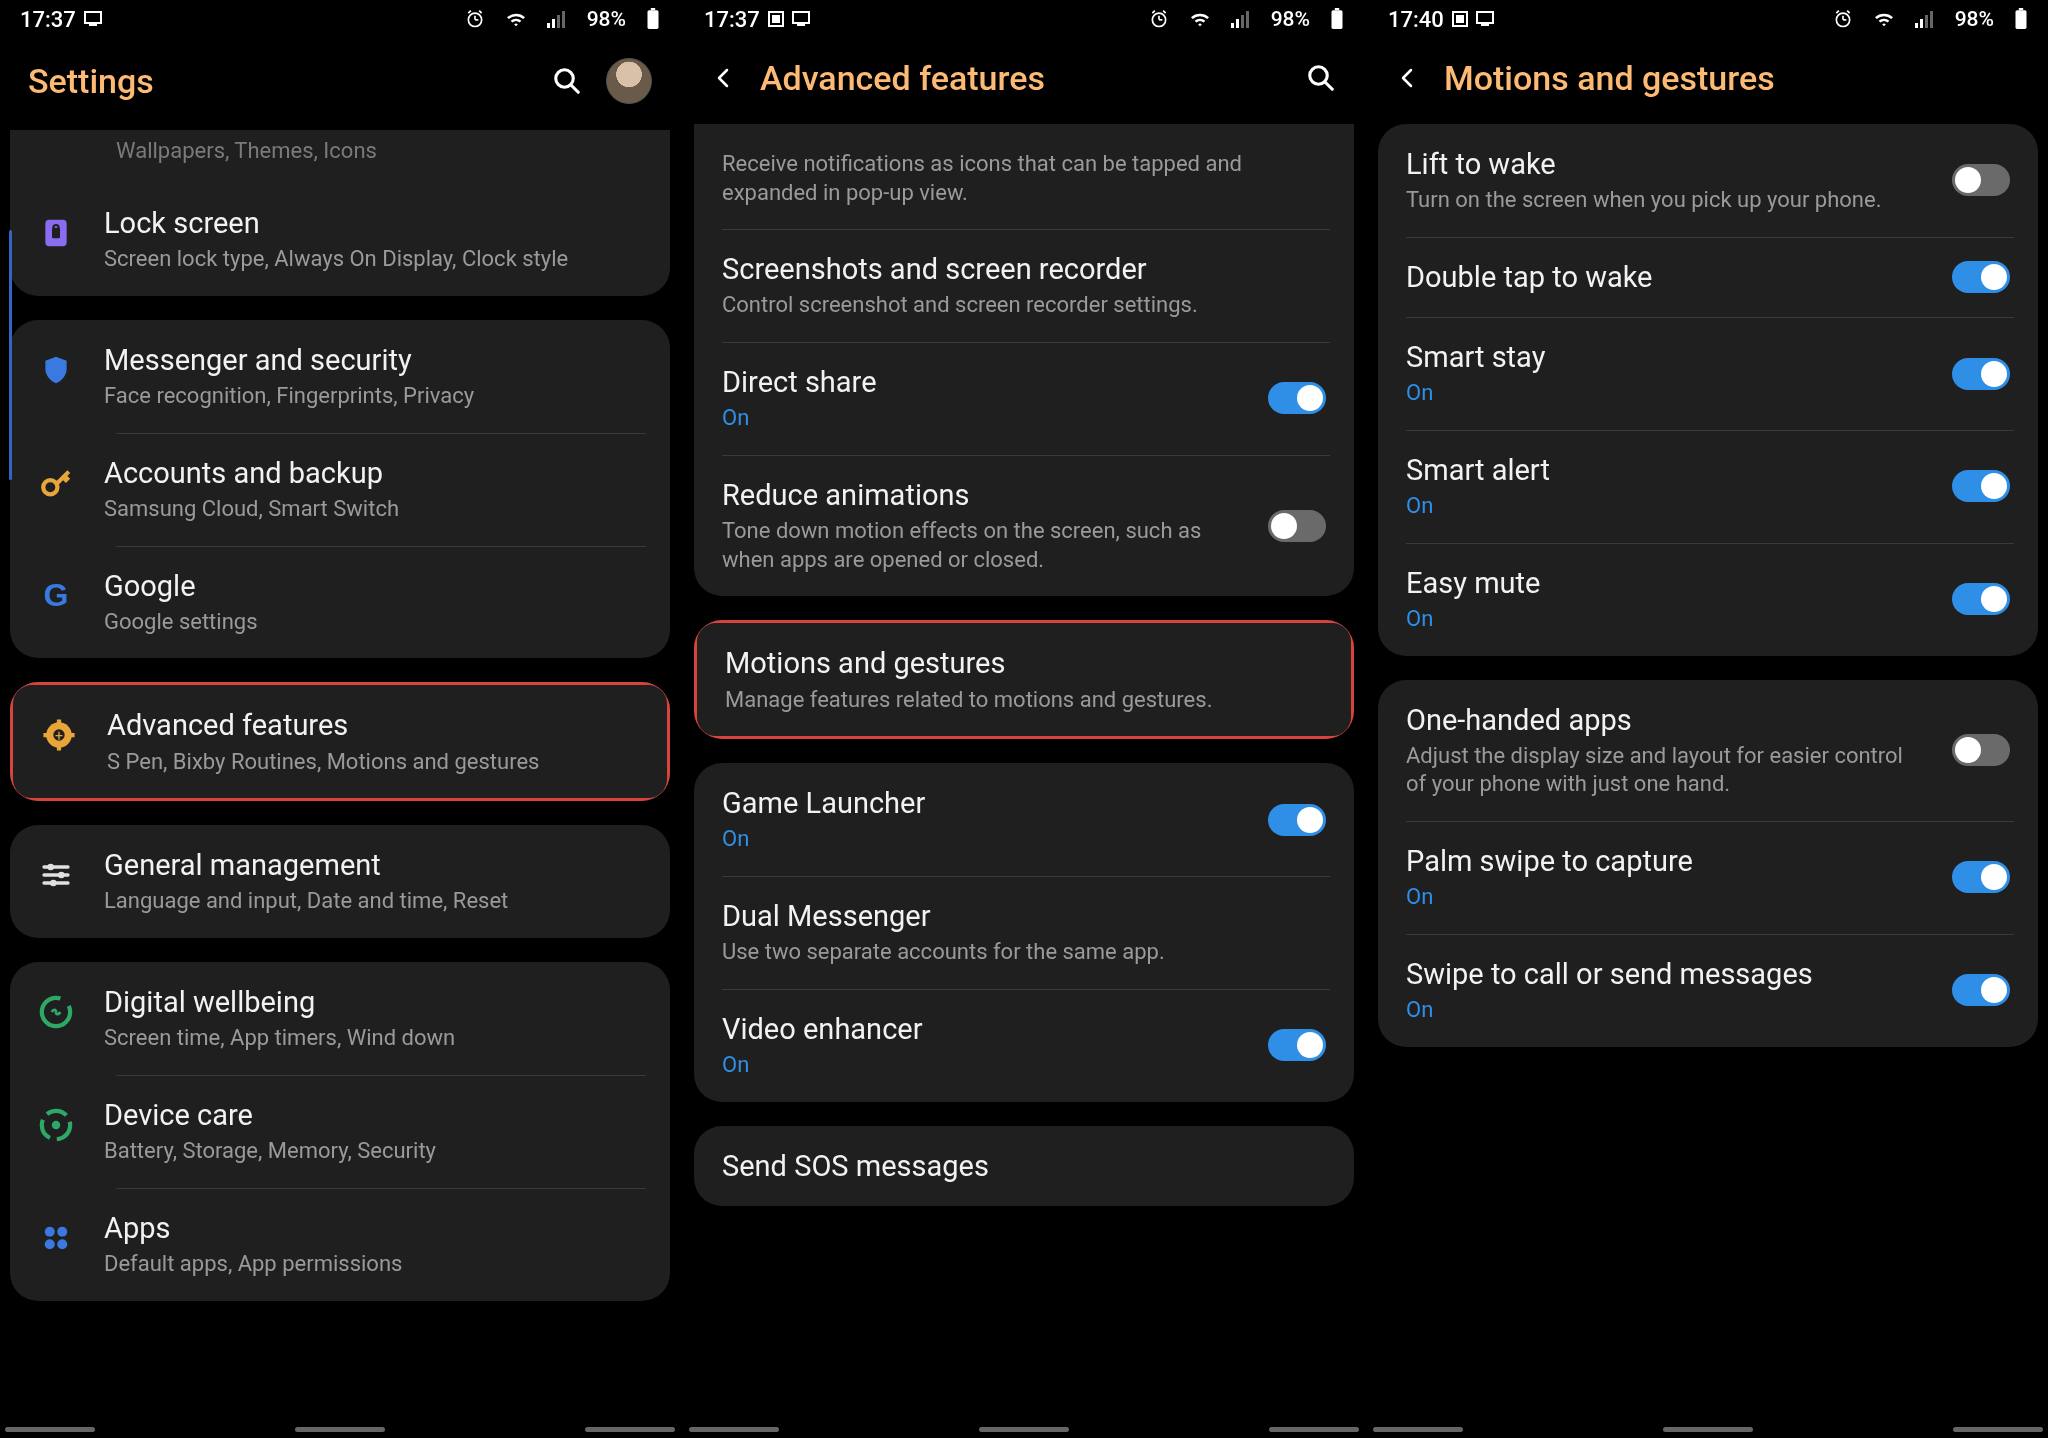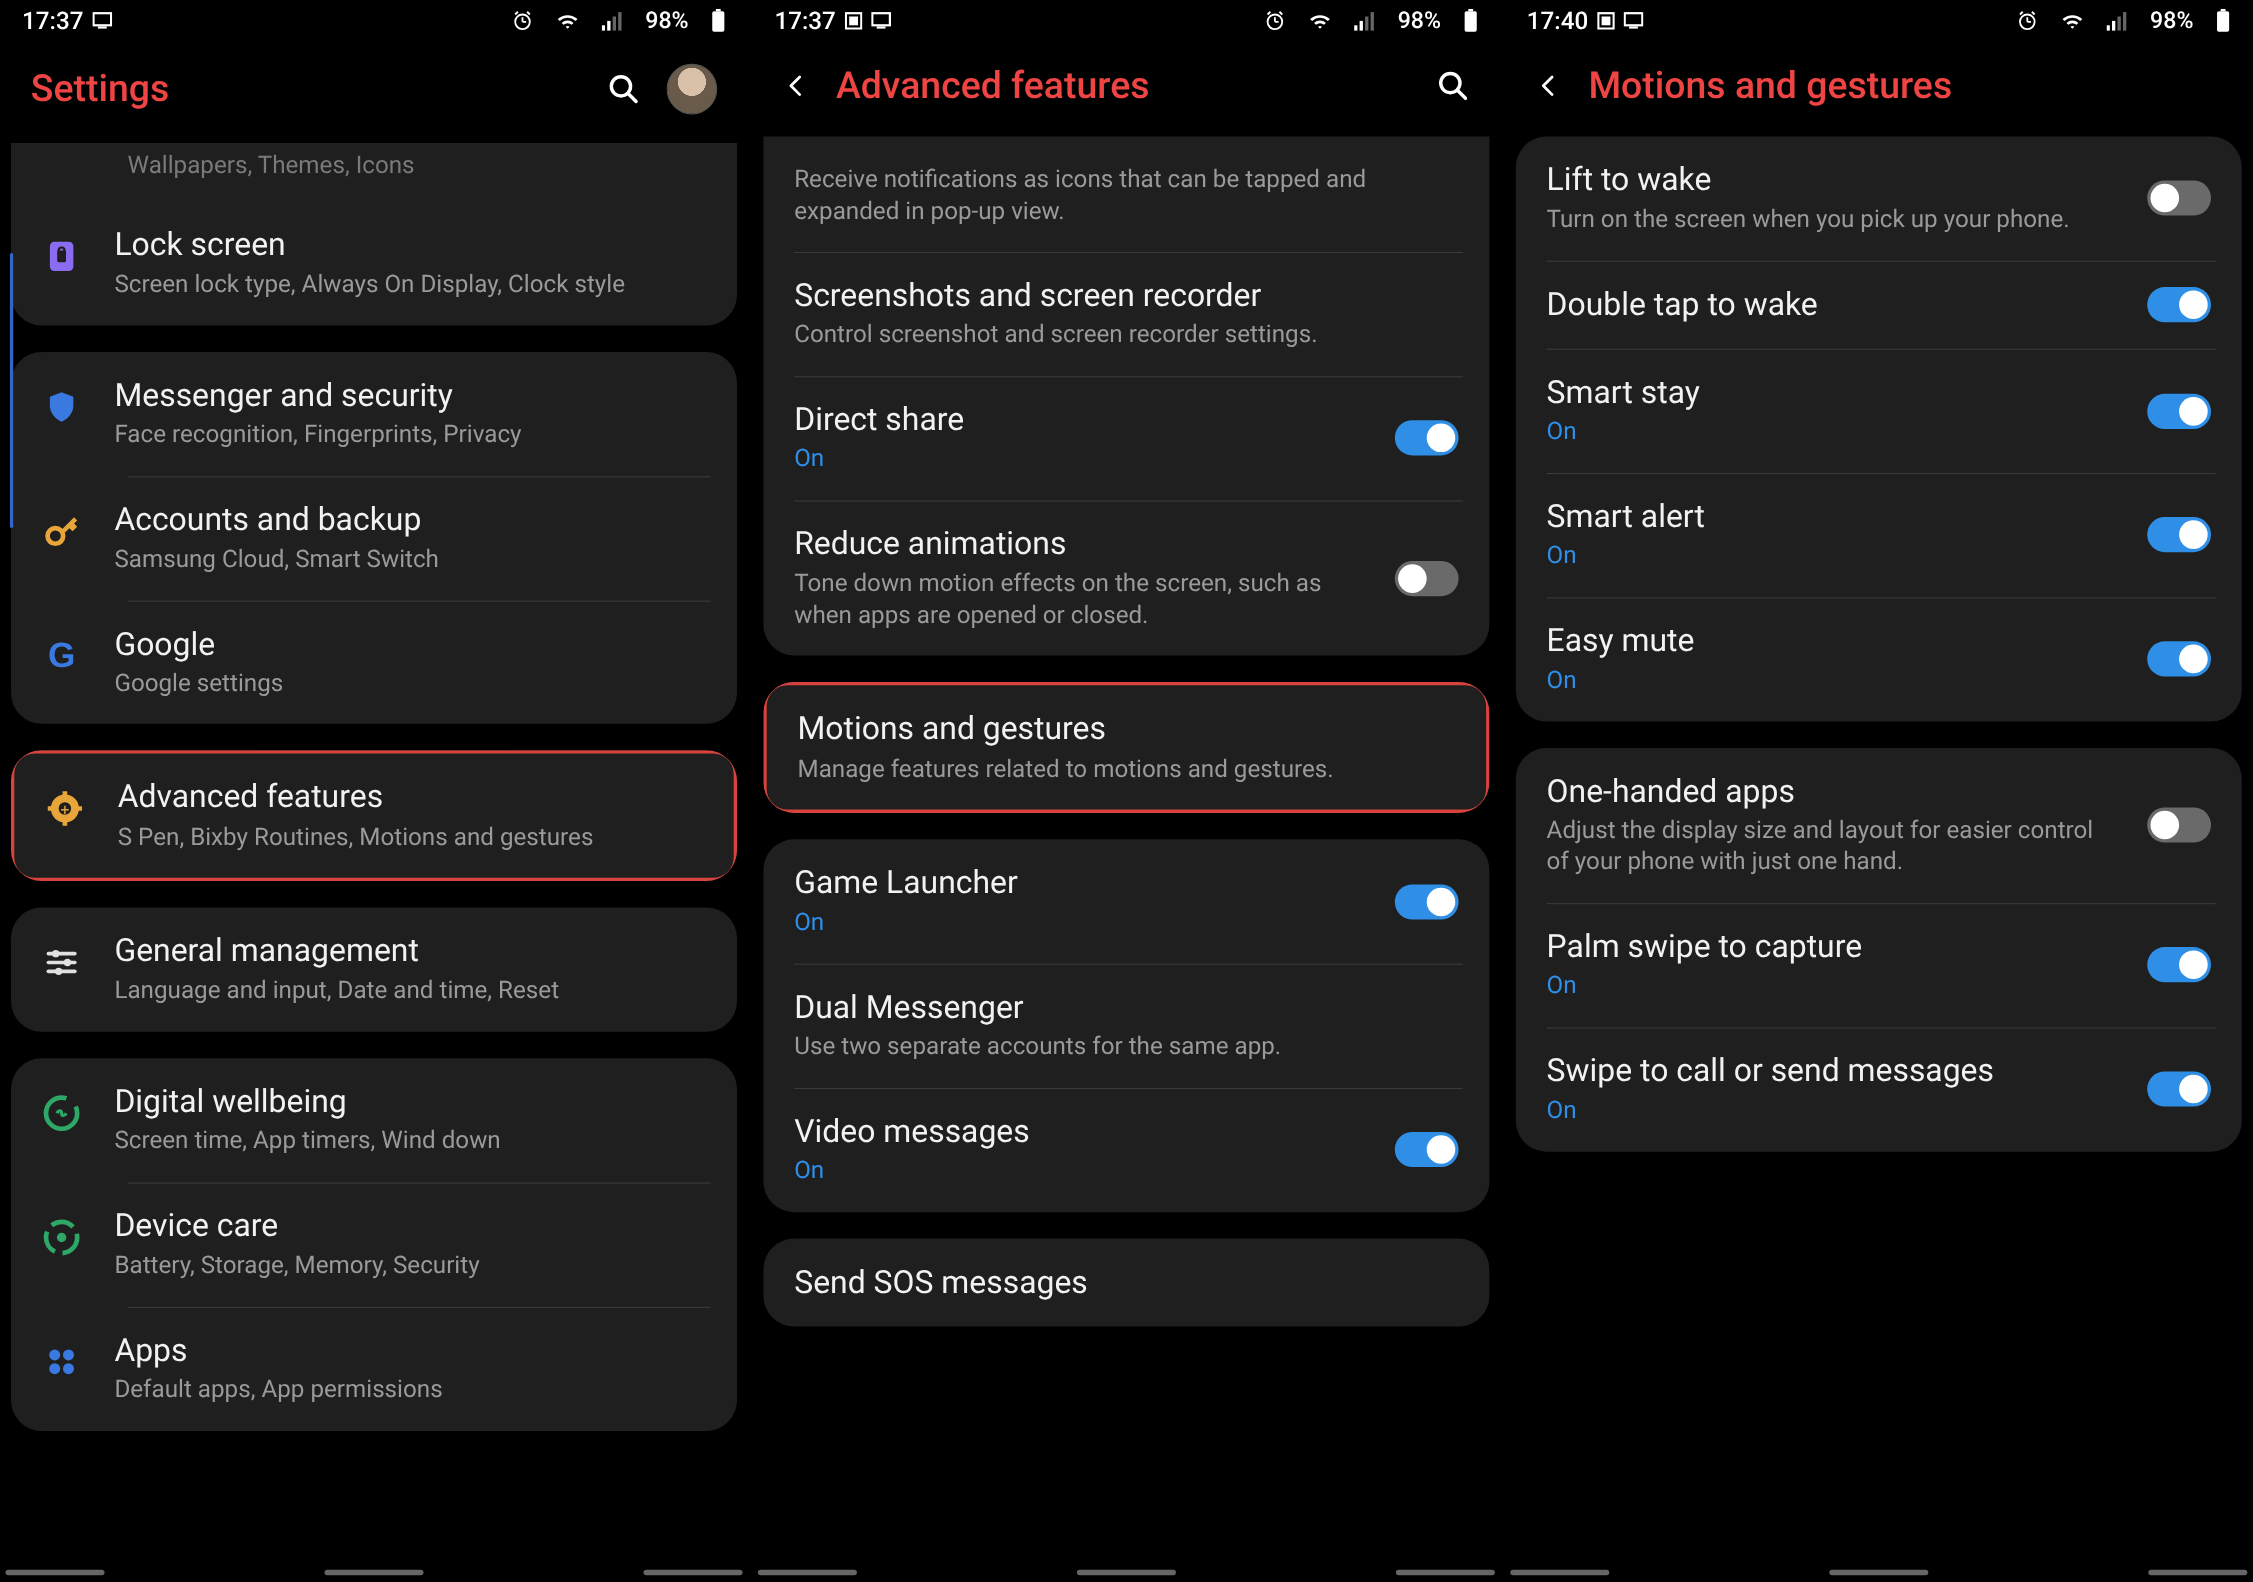--- a/index.html
+++ b/index.html
@@ -28,21 +28,21 @@
     color: #fff;
     font-size: 22px;
     font-weight: 500;
   }
   .status-left { display:flex; align-items:center; gap:8px;}
   .status-right { display: flex; align-items: center; gap: 20px; font-size: 21px;}
   .app-header {
     display: flex;
     align-items: center;
     padding: 20px 28px 26px 28px;
-    color: #ef4444;
+    color: #fdba74;
     gap: 24px;
   }
   .app-header .back-arrow {
     width: 24px; height:24px;
     display:flex;align-items:center;justify-content:center;
   }
   .app-header .title {
     font-size: 34px;
     font-weight: 500;
     flex: 1;
@@ -451,21 +451,21 @@
           </div>
         </div>
         <div class="row noicon">
           <div class="texts">
     <div class="label">Dual Messenger</div>
             <div class="sub">Use two separate accounts for the same app.</div>
           </div>
         </div>
         <div class="row noicon">
           <div class="texts">
-    <div class="label">Video messages</div>
+    <div class="label">Video enhancer</div>
             <div class="sub on">On</div>
           </div>
           <div class="toggle on">
             <div class="knob"></div>
           </div>
         </div>
       </div>
       <div class="card ">
         <div class="row noicon">
           <div class="texts">

